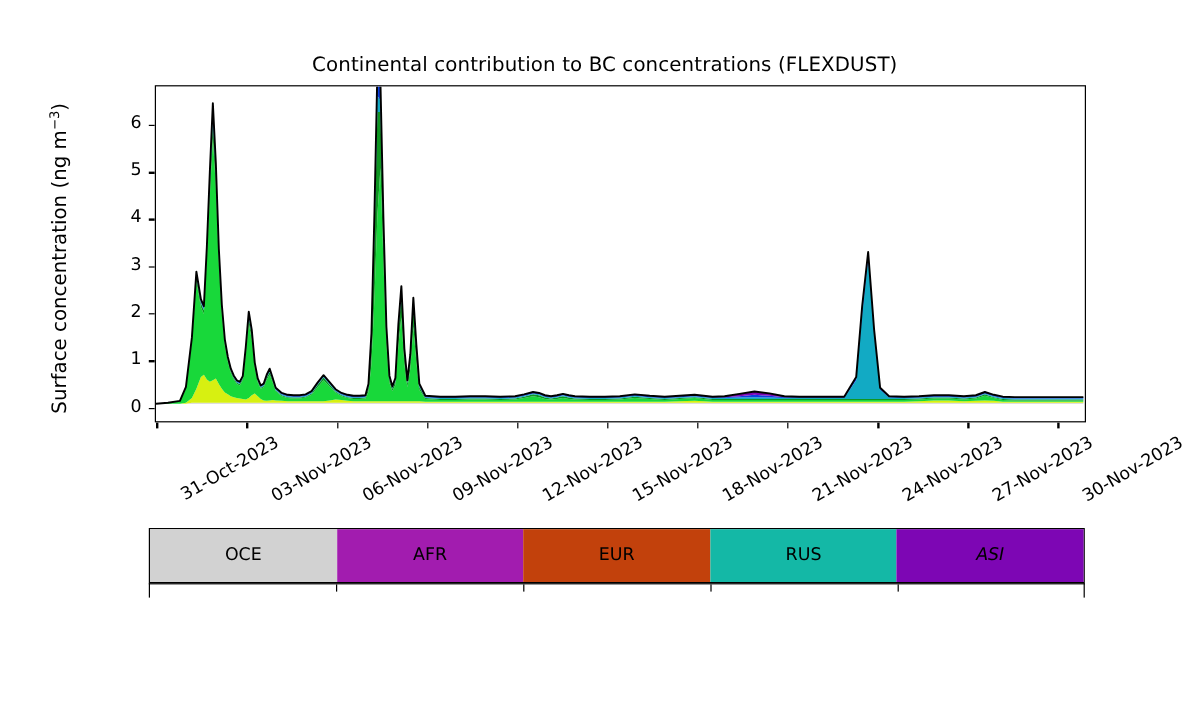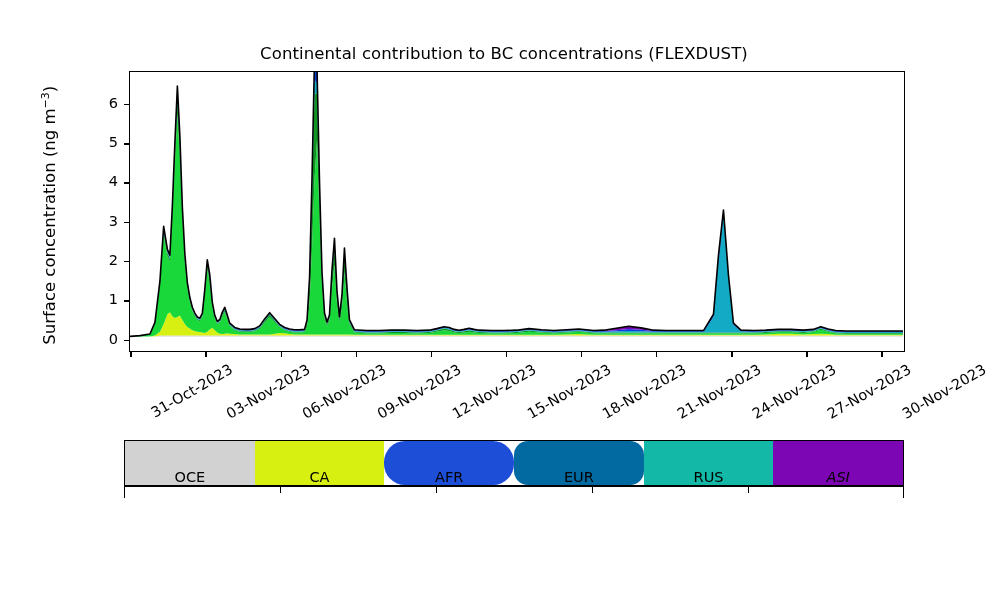--- a/index.html
+++ b/index.html
@@ -94,21 +94,21 @@
     top: 440px;
     width: 780px;
     height: 46px;
     display: flex;
     border: 1.4px solid #000;
     box-sizing: border-box;
   }
   .cbar-seg {
     flex: 1 1 0;
     display: flex;
-    align-items: flex-end;
+    align-items: center;
     justify-content: center;
     font-size: 14.5px;
     color: #000;
     position: relative;
   }
   .cbar-axis-line {
     position: absolute;
     left: 120px;
     top: 486px;
     width: 780px;
@@ -199,27 +199,24 @@
         <path d="M0.00,264.39 L9.97,263.61 L19.95,262.06 L24.94,250.39 L29.92,209.18 L33.66,154.36 L37.40,177.30 L39.90,183.13 L42.39,133.36 L44.88,70.76 L47.38,14.00 L49.87,64.15 L52.36,135.31 L54.86,181.96 L57.35,210.74 L59.85,225.51 L62.34,235.23 L64.83,241.06 L67.33,244.95 L69.82,246.12 L72.31,241.45 L74.81,217.35 L77.30,187.80 L79.79,202.96 L82.29,230.18 L84.78,243.40 L87.27,249.23 L89.77,247.67 L92.26,240.29 L94.75,235.23 L97.25,243.01 L99.74,251.17 L104.73,255.45 L109.72,257.00 L114.70,257.39 L119.69,257.39 L124.68,256.62 L129.66,253.89 L134.65,246.90 L139.64,240.67 L144.63,246.51 L149.61,252.34 L154.60,255.45 L159.59,257.00 L164.57,257.78 L169.56,257.78 L174.55,257.39 L177.04,248.06 L179.54,205.68 L182.03,105.76 L184.52,-15.16 L187.02,-3.89 L189.51,110.03 L192.00,200.24 L194.50,241.06 L196.99,250.01 L199.48,243.01 L201.98,198.29 L204.47,166.41 L206.96,218.51 L209.46,244.95 L211.95,223.18 L214.45,176.13 L216.94,215.01 L219.43,247.67 L224.42,257.78 L236.89,258.56 L249.35,258.56 L261.82,258.17 L274.29,258.17 L286.76,258.56 L299.23,258.17 L306.71,256.62 L314.19,254.67 L319.17,255.45 L324.16,257.39 L329.15,258.17 L334.14,257.39 L339.12,256.23 L344.11,257.39 L349.10,258.17 L361.56,258.56 L374.03,258.56 L386.50,258.17 L398.97,256.62 L411.44,257.78 L423.90,258.56 L436.37,257.78 L448.84,257.00 L456.32,257.78 L463.80,258.56 L473.77,258.17 L486.24,256.23 L498.71,254.28 L511.18,255.84 L523.65,258.17 L536.11,258.56 L548.58,258.56 L561.05,258.56 L573.52,258.56 L583.49,242.23 L588.48,183.13 L593.46,138.03 L598.45,202.96 L603.44,251.17 L610.92,258.17 L623.39,258.56 L635.85,258.17 L648.32,257.39 L660.79,257.39 L673.26,258.17 L683.23,257.39 L690.71,254.67 L698.19,257.00 L705.67,258.56 L715.65,258.95 L723.13,258.95 L735.60,258.95 L748.06,258.95 L760.53,258.95 L773.00,258.95 L773.00,259.34 L760.53,259.34 L748.06,259.34 L735.60,259.34 L723.13,259.34 L715.65,259.34 L705.67,258.95 L698.19,257.39 L690.71,255.06 L683.23,257.78 L673.26,258.56 L660.79,257.78 L648.32,257.78 L635.85,258.56 L623.39,258.95 L610.92,258.56 L603.44,251.56 L598.45,203.74 L593.46,139.19 L588.48,184.69 L583.49,243.01 L573.52,258.95 L561.05,258.95 L548.58,258.95 L536.11,258.95 L523.65,258.95 L511.18,257.78 L498.71,257.00 L486.24,258.17 L473.77,258.95 L463.80,258.95 L456.32,258.17 L448.84,257.39 L436.37,258.17 L423.90,258.95 L411.44,258.17 L398.97,257.00 L386.50,258.56 L374.03,258.95 L361.56,258.95 L349.10,258.56 L344.11,257.78 L339.12,256.62 L334.14,257.78 L329.15,258.56 L324.16,257.78 L319.17,255.84 L314.19,255.06 L306.71,257.00 L299.23,258.56 L286.76,258.95 L274.29,258.56 L261.82,258.56 L249.35,258.95 L236.89,258.95 L224.42,258.17 L219.43,248.06 L216.94,215.79 L214.45,177.30 L211.95,223.96 L209.46,245.34 L206.96,219.29 L204.47,167.58 L201.98,199.07 L199.48,243.40 L196.99,250.39 L194.50,241.45 L192.00,201.02 L189.51,111.98 L187.02,0.00 L184.52,-9.72 L182.03,108.87 L179.54,206.85 L177.04,248.45 L174.55,257.78 L169.56,258.17 L164.57,258.17 L159.59,257.39 L154.60,255.84 L149.61,252.73 L144.63,246.90 L139.64,241.06 L134.65,247.28 L129.66,254.28 L124.68,257.00 L119.69,257.78 L114.70,257.78 L109.72,257.39 L104.73,255.84 L99.74,251.56 L97.25,243.40 L94.75,235.62 L92.26,240.67 L89.77,248.06 L87.27,249.62 L84.78,243.78 L82.29,230.57 L79.79,203.74 L77.30,188.57 L74.81,218.12 L72.31,241.84 L69.82,246.51 L67.33,245.34 L64.83,241.45 L62.34,235.62 L59.85,225.90 L57.35,211.12 L54.86,182.74 L52.36,136.08 L49.87,65.71 L47.38,16.33 L44.88,72.32 L42.39,134.14 L39.90,183.91 L37.40,178.08 L33.66,155.14 L29.92,209.57 L24.94,250.39 L19.95,262.06 L9.97,263.61 L0.00,264.39 Z" fill="#7d06b4" stroke="none"></path>
         <path d="M0.00,264.39 L9.97,263.61 L19.95,262.06 L24.94,250.39 L29.92,209.18 L33.66,154.36 L37.40,177.30 L39.90,183.13 L42.39,133.36 L44.88,70.76 L47.38,14.00 L49.87,64.15 L52.36,135.31 L54.86,181.96 L57.35,210.74 L59.85,225.51 L62.34,235.23 L64.83,241.06 L67.33,244.95 L69.82,246.12 L72.31,241.45 L74.81,217.35 L77.30,187.80 L79.79,202.96 L82.29,230.18 L84.78,243.40 L87.27,249.23 L89.77,247.67 L92.26,240.29 L94.75,235.23 L97.25,243.01 L99.74,251.17 L104.73,255.45 L109.72,257.00 L114.70,257.39 L119.69,257.39 L124.68,256.62 L129.66,253.89 L134.65,246.90 L139.64,240.67 L144.63,246.51 L149.61,252.34 L154.60,255.45 L159.59,257.00 L164.57,257.78 L169.56,257.78 L174.55,257.39 L177.04,248.06 L179.54,205.68 L182.03,105.76 L184.52,-15.16 L187.02,-3.89 L189.51,110.03 L192.00,200.24 L194.50,241.06 L196.99,250.01 L199.48,243.01 L201.98,198.29 L204.47,166.41 L206.96,218.51 L209.46,244.95 L211.95,223.18 L214.45,176.13 L216.94,215.01 L219.43,247.67 L224.42,257.78 L236.89,258.56 L249.35,258.56 L261.82,258.17 L274.29,258.17 L286.76,258.56 L299.23,258.17 L306.71,256.62 L314.19,254.67 L319.17,255.45 L324.16,257.39 L329.15,258.17 L334.14,257.39 L339.12,256.23 L344.11,257.39 L349.10,258.17 L361.56,258.56 L374.03,258.56 L386.50,258.17 L398.97,256.62 L411.44,257.78 L423.90,258.56 L436.37,257.78 L448.84,257.00 L456.32,257.78 L463.80,258.56 L473.77,258.17 L486.24,256.23 L498.71,254.28 L511.18,255.84 L523.65,258.17 L536.11,258.56 L548.58,258.56 L561.05,258.56 L573.52,258.56 L583.49,242.23 L588.48,183.13 L593.46,138.03 L598.45,202.96 L603.44,251.17 L610.92,258.17 L623.39,258.56 L635.85,258.17 L648.32,257.39 L660.79,257.39 L673.26,258.17 L683.23,257.39 L690.71,254.67 L698.19,257.00 L705.67,258.56 L715.65,258.95 L723.13,258.95 L735.60,258.95 L748.06,258.95 L760.53,258.95 L773.00,258.95 L773.00,258.95 L760.53,258.95 L748.06,258.95 L735.60,258.95 L723.13,258.95 L715.65,258.95 L705.67,258.56 L698.19,257.00 L690.71,254.67 L683.23,257.39 L673.26,258.17 L660.79,257.39 L648.32,257.39 L635.85,258.17 L623.39,258.56 L610.92,258.17 L603.44,251.17 L598.45,202.96 L593.46,138.03 L588.48,183.13 L583.49,242.23 L573.52,258.56 L561.05,258.56 L548.58,258.56 L536.11,258.56 L523.65,258.17 L511.18,255.84 L498.71,254.28 L486.24,256.23 L473.77,258.17 L463.80,258.56 L456.32,257.78 L448.84,257.00 L436.37,257.78 L423.90,258.56 L411.44,257.78 L398.97,256.62 L386.50,258.17 L374.03,258.56 L361.56,258.56 L349.10,258.17 L344.11,257.39 L339.12,256.23 L334.14,257.39 L329.15,258.17 L324.16,257.39 L319.17,255.45 L314.19,254.67 L306.71,256.62 L299.23,258.17 L286.76,258.56 L274.29,258.17 L261.82,258.17 L249.35,258.56 L236.89,258.56 L224.42,257.78 L219.43,247.67 L216.94,215.01 L214.45,176.13 L211.95,223.18 L209.46,244.95 L206.96,218.51 L204.47,166.41 L201.98,198.29 L199.48,243.01 L196.99,250.01 L194.50,241.06 L192.00,200.24 L189.51,110.03 L187.02,-3.89 L184.52,-15.16 L182.03,105.76 L179.54,205.68 L177.04,248.06 L174.55,257.39 L169.56,257.78 L164.57,257.78 L159.59,257.00 L154.60,255.45 L149.61,252.34 L144.63,246.51 L139.64,240.67 L134.65,246.90 L129.66,253.89 L124.68,256.62 L119.69,257.39 L114.70,257.39 L109.72,257.00 L104.73,255.45 L99.74,251.17 L97.25,243.01 L94.75,235.23 L92.26,240.29 L89.77,247.67 L87.27,249.23 L84.78,243.40 L82.29,230.18 L79.79,202.96 L77.30,187.80 L74.81,217.35 L72.31,241.45 L69.82,246.12 L67.33,244.95 L64.83,241.06 L62.34,235.23 L59.85,225.51 L57.35,210.74 L54.86,181.96 L52.36,135.31 L49.87,64.15 L47.38,14.00 L44.88,70.76 L42.39,133.36 L39.90,183.13 L37.40,177.30 L33.66,154.36 L29.92,209.18 L24.94,250.39 L19.95,262.06 L9.97,263.61 L0.00,264.39 Z" fill="#000000" stroke="none"></path>
         <path d="M0.00,264.39 L9.97,263.61 L19.95,262.06 L24.94,250.39 L29.92,209.18 L33.66,154.36 L37.40,177.30 L39.90,183.13 L42.39,133.36 L44.88,70.76 L47.38,14.00 L49.87,64.15 L52.36,135.31 L54.86,181.96 L57.35,210.74 L59.85,225.51 L62.34,235.23 L64.83,241.06 L67.33,244.95 L69.82,246.12 L72.31,241.45 L74.81,217.35 L77.30,187.80 L79.79,202.96 L82.29,230.18 L84.78,243.40 L87.27,249.23 L89.77,247.67 L92.26,240.29 L94.75,235.23 L97.25,243.01 L99.74,251.17 L104.73,255.45 L109.72,257.00 L114.70,257.39 L119.69,257.39 L124.68,256.62 L129.66,253.89 L134.65,246.90 L139.64,240.67 L144.63,246.51 L149.61,252.34 L154.60,255.45 L159.59,257.00 L164.57,257.78 L169.56,257.78 L174.55,257.39 L177.04,248.06 L179.54,205.68 L182.03,105.76 L184.52,-15.16 L187.02,-3.89 L189.51,110.03 L192.00,200.24 L194.50,241.06 L196.99,250.01 L199.48,243.01 L201.98,198.29 L204.47,166.41 L206.96,218.51 L209.46,244.95 L211.95,223.18 L214.45,176.13 L216.94,215.01 L219.43,247.67 L224.42,257.78 L236.89,258.56 L249.35,258.56 L261.82,258.17 L274.29,258.17 L286.76,258.56 L299.23,258.17 L306.71,256.62 L314.19,254.67 L319.17,255.45 L324.16,257.39 L329.15,258.17 L334.14,257.39 L339.12,256.23 L344.11,257.39 L349.10,258.17 L361.56,258.56 L374.03,258.56 L386.50,258.17 L398.97,256.62 L411.44,257.78 L423.90,258.56 L436.37,257.78 L448.84,257.00 L456.32,257.78 L463.80,258.56 L473.77,258.17 L486.24,256.23 L498.71,254.28 L511.18,255.84 L523.65,258.17 L536.11,258.56 L548.58,258.56 L561.05,258.56 L573.52,258.56 L583.49,242.23 L588.48,183.13 L593.46,138.03 L598.45,202.96 L603.44,251.17 L610.92,258.17 L623.39,258.56 L635.85,258.17 L648.32,257.39 L660.79,257.39 L673.26,258.17 L683.23,257.39 L690.71,254.67 L698.19,257.00 L705.67,258.56 L715.65,258.95 L723.13,258.95 L735.60,258.95 L748.06,258.95 L760.53,258.95 L773.00,258.95 " fill="none" stroke="#000000" stroke-width="1.6" stroke-linejoin="round"></path>
       </svg>
   </div>
 
   <div class="cbar" id="colorbar">
       <div class="cbar-seg" style="background: rgb(210, 210, 210); color: rgb(0, 0, 0);">
         <span>OCE</span>
       </div>
-      <div class="cbar-seg" style="background: rgb(215, 240, 17); color: rgb(0, 0, 0);">
-        <span>CA</span>
-      </div>
-      <div class="cbar-seg" style="background: #1d4ed8; color: rgb(0, 0, 0); border-radius: 21px;">
+      <div class="cbar-seg" style="background: #a21caf; color: rgb(0, 0, 0);">
         <span>AFR</span>
       </div>
-      <div class="cbar-seg" style="background: #0369a1; color: rgb(0, 0, 0); border-radius: 14px;">
+      <div class="cbar-seg" style="background: #c2410c; color: rgb(0, 0, 0);">
         <span>EUR</span>
       </div>
       <div class="cbar-seg" style="background: #14b8a6; color: rgb(0, 0, 0);">
         <span>RUS</span>
       </div>
       <div class="cbar-seg" style="background: rgb(125, 6, 180); color: rgb(0, 0, 0); font-style: italic;">
         <span>ASI</span>
       </div>
     </div>
   <div class="cbar-axis-line"></div>

